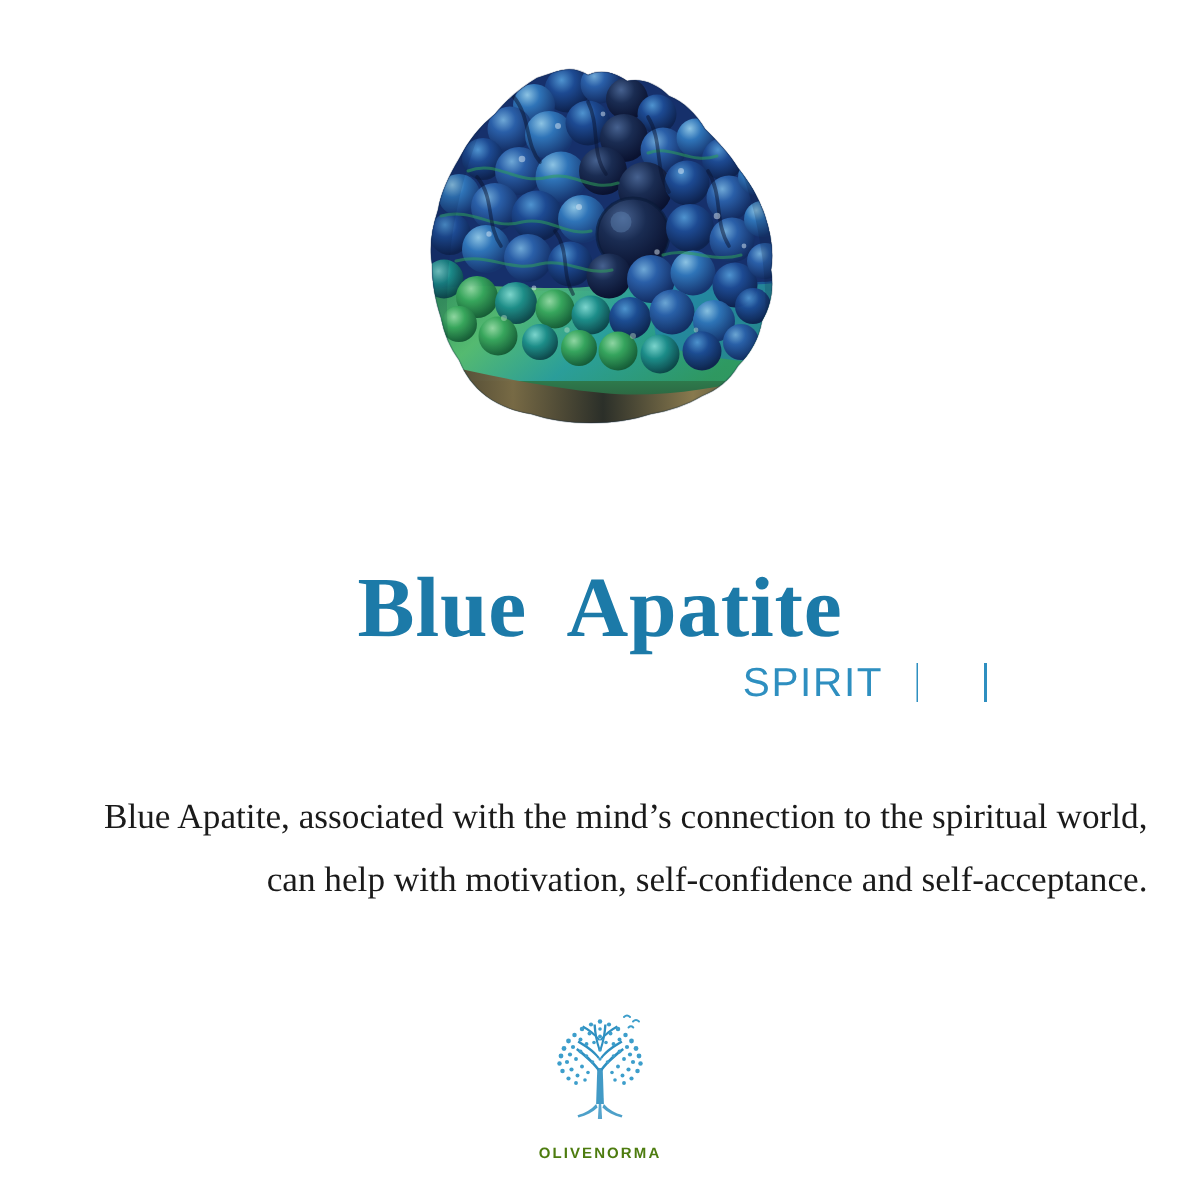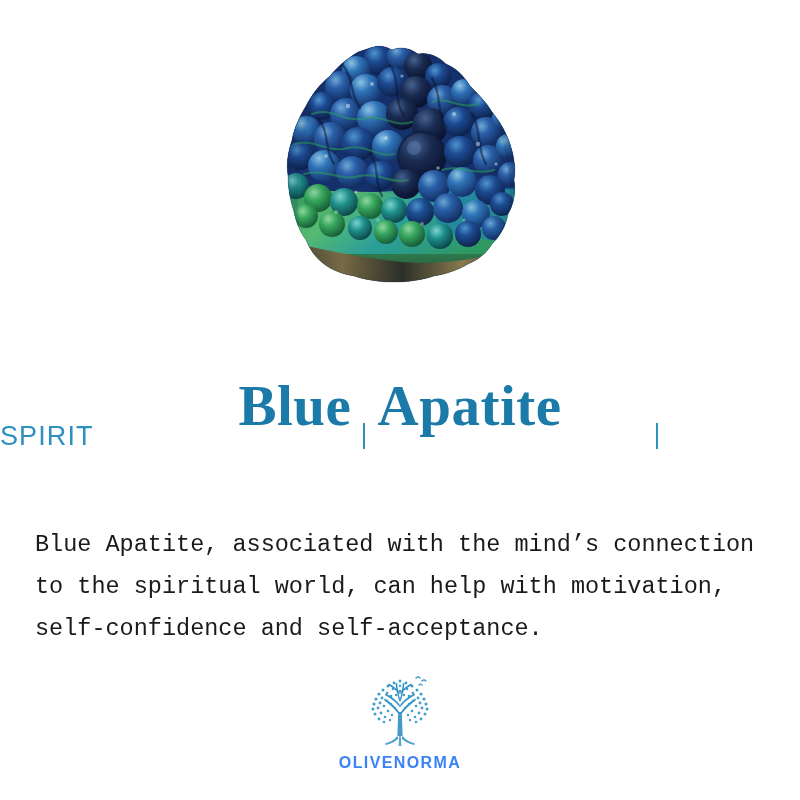--- a/index.html
+++ b/index.html
@@ -55,24 +55,24 @@
     line-height: 64px;
     letter-spacing: 0.5px;
     color: #1c7aa8;
     white-space: pre;
   }
 
   
   .keywords {
     position: absolute;
     left: 0;
-    top: 419px;
+    top: 438px;
     width: 680px;
     display: flex;
-    justify-content: space-between;
+    justify-content: flex-end;
     align-items: center;
     font-family: "Liberation Sans", sans-serif;
     font-weight: 300;
     font-size: 27px;
     line-height: 34px;
     letter-spacing: 1.1px;
     color: #2e8fc0;
   }
   .keyword {
     white-space: nowrap;
@@ -86,22 +86,22 @@
     flex: none;
   }
 
   
   .description {
     position: absolute;
     left: 50%;
     transform: translateX(-50%);
     top: 500px;
     width: 730px;
-    text-align: left;
-    font-family: Liberation Mono, monospace;
+    text-align: right;
+    font-family: Liberation Serif, serif;
     font-size: 23.5px;
     line-height: 42px;
     color: #1a1a1a;
   }
 
   
   .logo {
     position: absolute;
     left: 50%;
     transform: translateX(-50%);
@@ -110,26 +110,26 @@
     display: flex;
     flex-direction: column;
     align-items: center;
   }
   .logo-mark {
     width: 84px;
     height: 80px;
     display: block;
   }
   .logo-word {
-    margin-top: 2px;
+    margin-top: 12px;
     font-family: "Liberation Sans", sans-serif;
     font-weight: bold;
-    font-size: 16px;
+    font-size: 10px;
     letter-spacing: 1.4px;
-    color: #3b82f6;
+    color: #4d7c0f;
     text-align: center;
   }
 </style>
 </head>
 <body>
 
 <div class="card">
 
   <div class="specimen-area">
     <svg class="specimen-svg" viewBox="0 0 240 246" aria-hidden="true">

